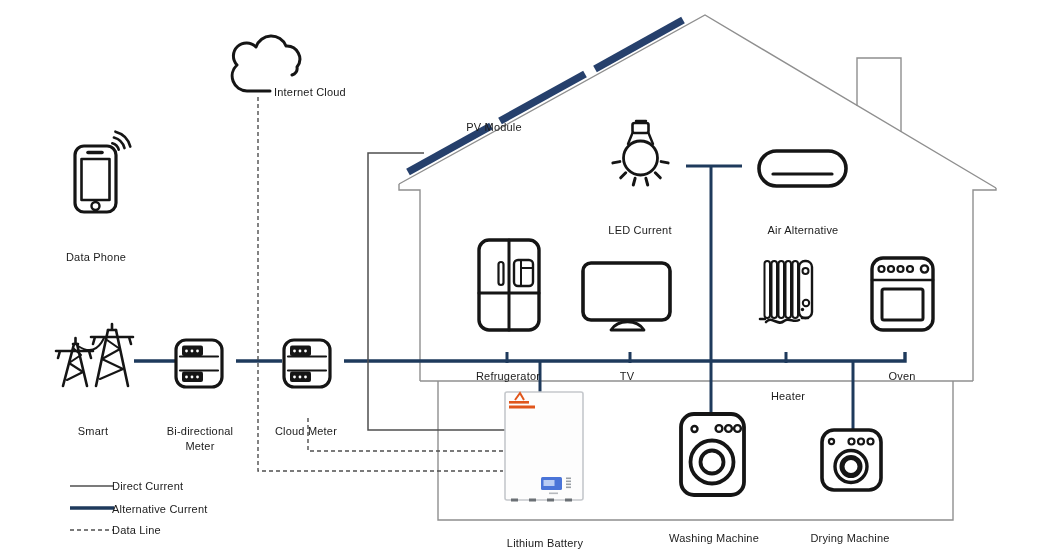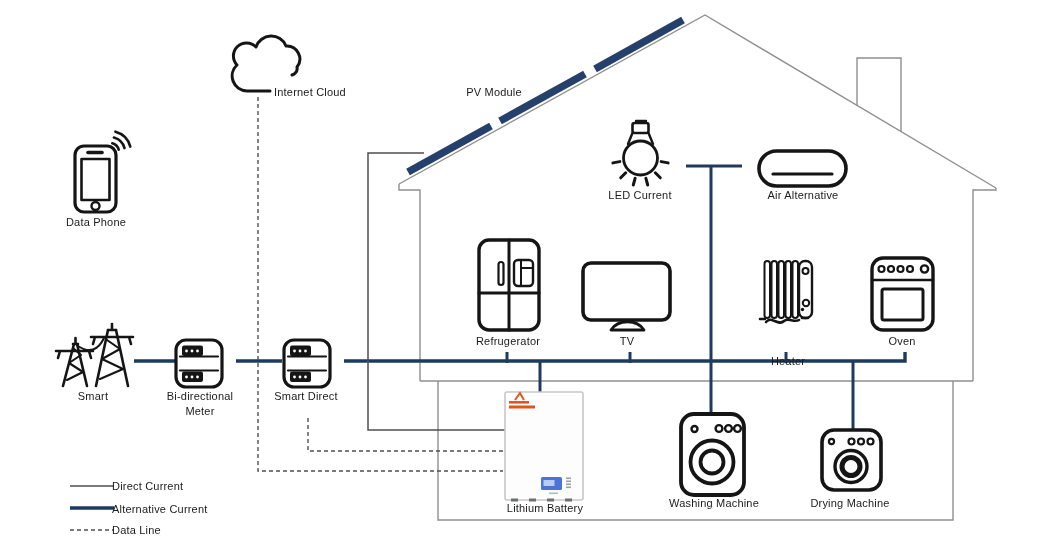--- a/index.html
+++ b/index.html
@@ -1,20 +1,20 @@
 <!DOCTYPE html>
 <html style="--alternative-current: #1e3a5c; --direct-current: #4f4f4f; --data-line: #4f4f4f; --house-outline: #8f8f8f; --pv-panel: #26406c; --icon-stroke: #151515; --battery-logo-orange: #e0561c; --battery-display-blue: #4a74d8;"><head>
 <meta charset="utf-8">
 <style>
   html,body{margin:0;padding:0;background:#fff;}
   #stage{position:relative;width:1061px;height:552px;background:#fff;overflow:hidden;
          font-family:"Liberation Sans",sans-serif;}
   #stage svg{position:absolute;left:0;top:0;}
   .lbl{position:absolute;font-size:11px;line-height:15px;color:#1b1b1b;letter-spacing:.2px;white-space:nowrap;}
-  .lbl.c{transform:translateX(-50%);}
+  .lbl.c{transform:translateX(-50%);margin-top:35px;}
   
   .house{stroke:var(--house-outline,#8f8f8f);stroke-width:1.4;fill:none;}
   .panel{stroke:var(--pv-panel,#26406c);stroke-width:7.5;fill:none;}
   .ac{stroke:var(--alternative-current,#1e3a5c);fill:none;}
   .dc{stroke:var(--direct-current,#4f4f4f);stroke-width:1.5;fill:none;}
   .dataline{stroke:var(--data-line,#4f4f4f);stroke-width:1.4;stroke-dasharray:4 3;fill:none;}
   .icon{stroke:var(--icon-stroke,#151515);fill:none;stroke-linecap:round;stroke-linejoin:round;}
   .icon-fill{fill:var(--icon-stroke,#151515);stroke:none;}
 </style>
 </head>
@@ -232,21 +232,21 @@
   <div class="lbl c" style="left:494px;top:85px">PV Module</div>
   <div class="lbl c" style="left:640px;top:188px">LED Current</div>
   <div class="lbl c" style="left:803px;top:188px">Air Alternative</div>
   <div class="lbl c" style="left:508px;top:334px">Refrugerator</div>
   <div class="lbl c" style="left:627px;top:334px">TV</div>
   <div class="lbl c" style="left:788px;top:354px">Heater</div>
   <div class="lbl c" style="left:902px;top:334px">Oven</div>
   <div class="lbl c" style="left:93px;top:389px">Smart</div>
   <div class="lbl c" style="left:200px;top:389px">Bi-directional</div>
   <div class="lbl c" style="left:200px;top:404px">Meter</div>
-  <div class="lbl c" style="left:306px;top:389px">Smart Direct</div>
+  <div class="lbl c" style="left:306px;top:389px">Cloud Meter</div>
   <div class="lbl c" style="left:545px;top:501px">Lithium Battery</div>
   <div class="lbl c" style="left:714px;top:496px">Washing Machine</div>
   <div class="lbl c" style="left:850px;top:496px">Drying Machine</div>
 
   <div class="lbl" style="left:112px;top:479px">Direct Current</div>
   <div class="lbl" style="left:112px;top:502px">Alternative Current</div>
   <div class="lbl" style="left:112px;top:523px">Data Line</div>
 
 </div>
 

